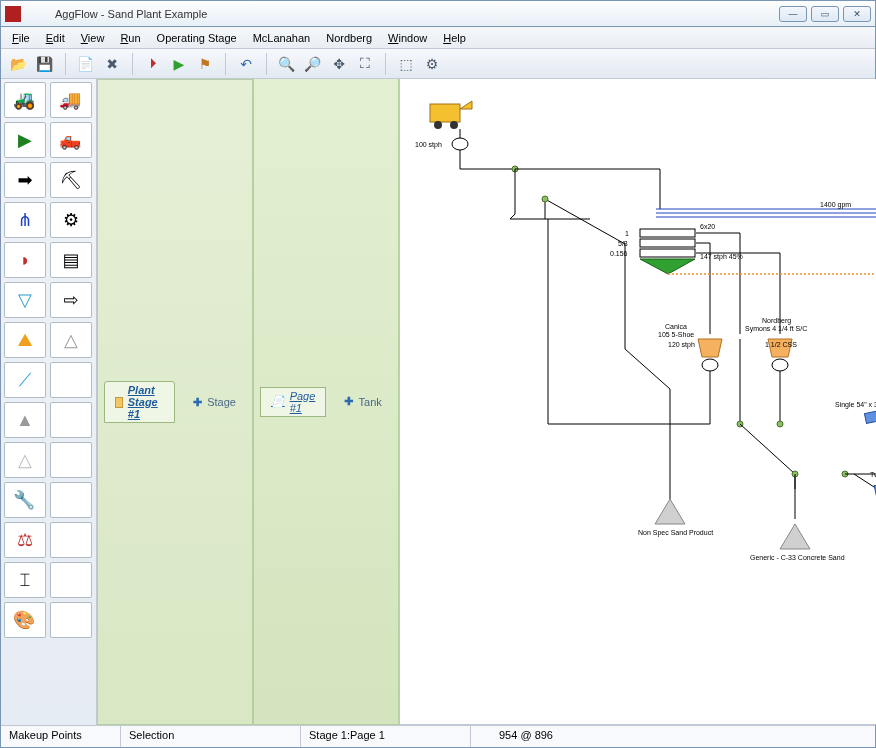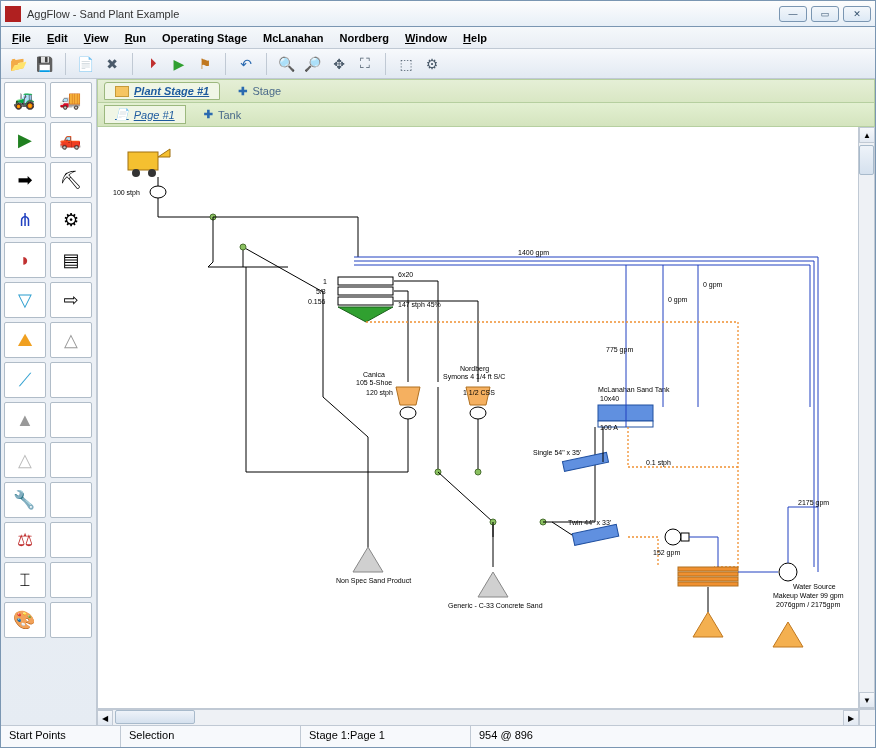--- a/index.html
+++ b/index.html
@@ -1,39 +1,39 @@
 <!DOCTYPE html>
 <html><head>
 <meta charset="utf-8">
 <style>
 * { box-sizing: border-box; margin: 0; padding: 0; }
 body { font-family: Tahoma, Arial, sans-serif; font-size: 11px; background: #fff; overflow: hidden; }
 
 .window { width: 876px; height: 748px; border: 1px solid #7a96b2; display: flex; flex-direction: column; background: #fff; }
 
-.titlebar { height: 26px; background: linear-gradient(#fdfdfd, #e7eff7); display: flex; align-items: center; padding: 8px 4px; border-bottom: 1px solid #7a96b2; }
+.titlebar { height: 26px; background: linear-gradient(#fdfdfd, #e7eff7); display: flex; align-items: center; padding: 8px 4px; border-bottom: 1px solid #7a96b2; gap: 28px; }
 .titlebar .app-icon { width: 16px; height: 16px; background: #b02020; margin-right: 6px; }
 .titlebar .title { flex: 1; color: #333; }
 .win-btns { display: flex; gap: 4px; }
 .win-btn { width: 28px; height: 16px; border: 1px solid #7a96b2; border-radius: 3px; background: linear-gradient(#f3f7fb,#dde9f5); display: flex; align-items:center; justify-content:center; font-size: 9px; color:#33506d; cursor:pointer; }
 
 .menubar { height: 22px; background: linear-gradient(#f5f8fb,#e9eef4); display: flex; align-items: center; padding: 0 4px; gap: 2px; border-bottom: 1px solid #c0c9d4; }
-.menubar .mi { padding: 2px 7px; cursor: pointer; font-weight: bold; }
+.menubar .mi { padding: 2px 7px; cursor: pointer; }
 .menubar .mi .u { text-decoration: underline; }
 
 .toolbar { height: 30px; background: linear-gradient(#f7f9fc,#e2e9f2); display: flex; align-items: center; padding: 2px 6px; gap: 2px; border-bottom: 1px solid #c0c9d4; }
 .tbtn { width: 24px; height: 24px; display:flex; align-items:center; justify-content:center; border:1px solid transparent; border-radius:3px; cursor:pointer; font-size:14px; color:#4a5a6a; }
 .tsep { width:1px; height:22px; background:#c0c9d4; margin:0 6px; }
 
 .body-row { flex:1; display:flex; min-height:0; }
 
 .palette { width: 96px; background: linear-gradient(#f0f3f7,#e6ecf3); border-right:1px solid #c0c9d4; padding:3px; display:grid; grid-template-columns: repeat(2, 42px); grid-auto-rows: 36px; gap:4px; align-content:start; }
 .pbtn { border:1px solid #b0bcc8; background:#fff; border-radius:2px; display:flex; align-items:center; justify-content:center; cursor:pointer; font-size:18px; }
 
-.main-col { flex:1; display:flex; flex-direction:column; min-width:0; }
+.main-col { flex:1; display:flex; min-width:0; }
 
 .tabstrip { background: linear-gradient(#e5efd6, #d9e7c4); display:flex; align-items:center; border:1px solid #b6cfa0; padding: 2px 6px; gap:8px; }
 .tab { display:flex; align-items:center; gap:5px; padding:2px 10px; border:1px solid #9cb87e; background:#f0f6e6; border-radius:3px 3px 0 0; cursor:pointer; font-size:11px; font-weight:bold; color:#1e5b9e; }
 .tab .fld { width:14px; height:11px; background:#f5c562; border:1px solid #c59a3a; }
 .tab.active span { text-decoration: underline; font-style: italic; }
 .tab.add { background:transparent; border:none; color:#4a6a8a; font-weight:normal; }
 .plus { color:#2a6ab0; font-weight:bold; }
 
 .tabstrip2 { background: linear-gradient(#e3f0d2, #d4e4be); display:flex; align-items:center; border:1px solid #b6cfa0; border-top:none; padding: 2px 6px; gap:8px; }
 .tab2 { display:flex; align-items:center; gap:5px; padding:2px 10px; border:1px solid #9cb87e; background:#f0f6e6; cursor:pointer; font-style:italic; text-decoration:underline; color:#1e5b9e; }
@@ -315,19 +315,19 @@
         <div class="strack" style="position:relative">
             <div class="sthumb" style="width:80px;height:14px;position:absolute;left:2px;top:0"></div>
           </div>
         <div class="sbtn">▶</div>
         <div style="width:16px;background:#eef1f5;border-left:1px solid #c0c9d4"></div>
       </div>
     </div>
   </div>
 
   <div class="statusbar">
-    <div class="sp" style="width:120px">Start Points</div>
+    <div class="sp" style="width:120px">Makeup Points</div>
     <div class="sp" style="width:180px">Selection</div>
     <div class="sp" style="width:170px">Stage 1:Page 1</div>
-    <div class="sp" style="width:90px;text-align:left">954 @ 896</div>
+    <div class="sp" style="width:90px;text-align:right">954 @ 896</div>
   </div>
 
 </div>
 
 </body></html>

